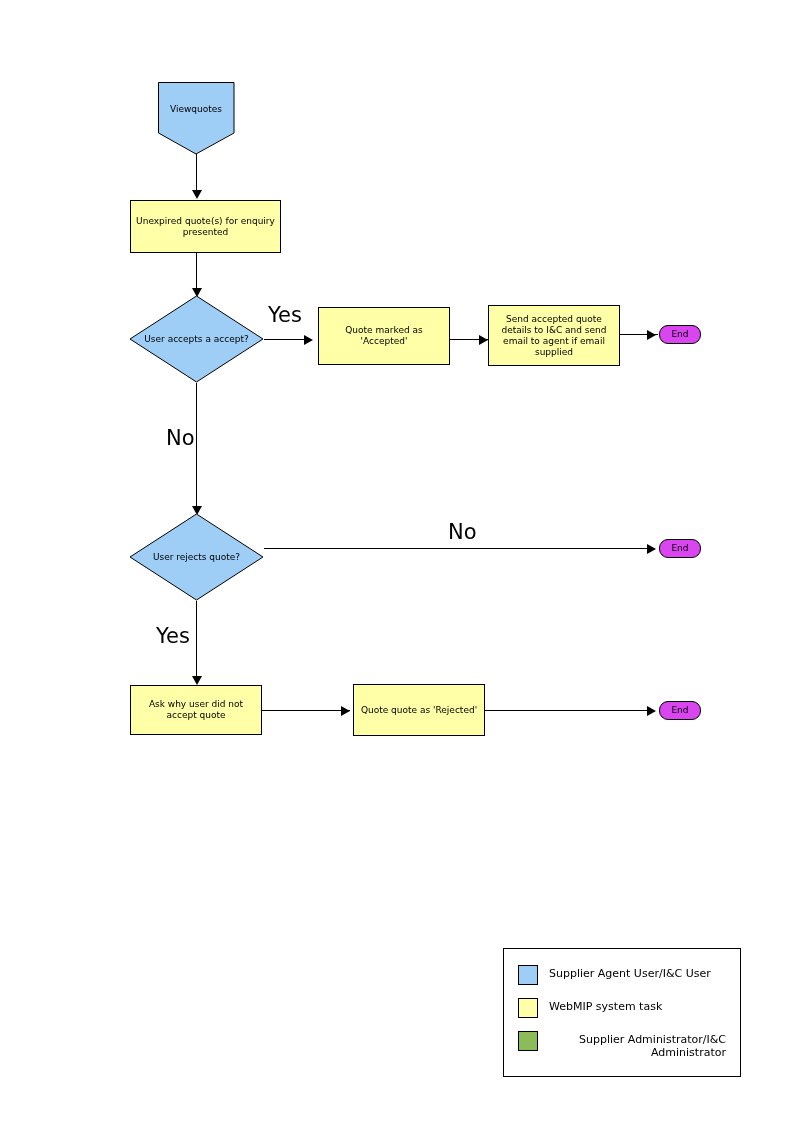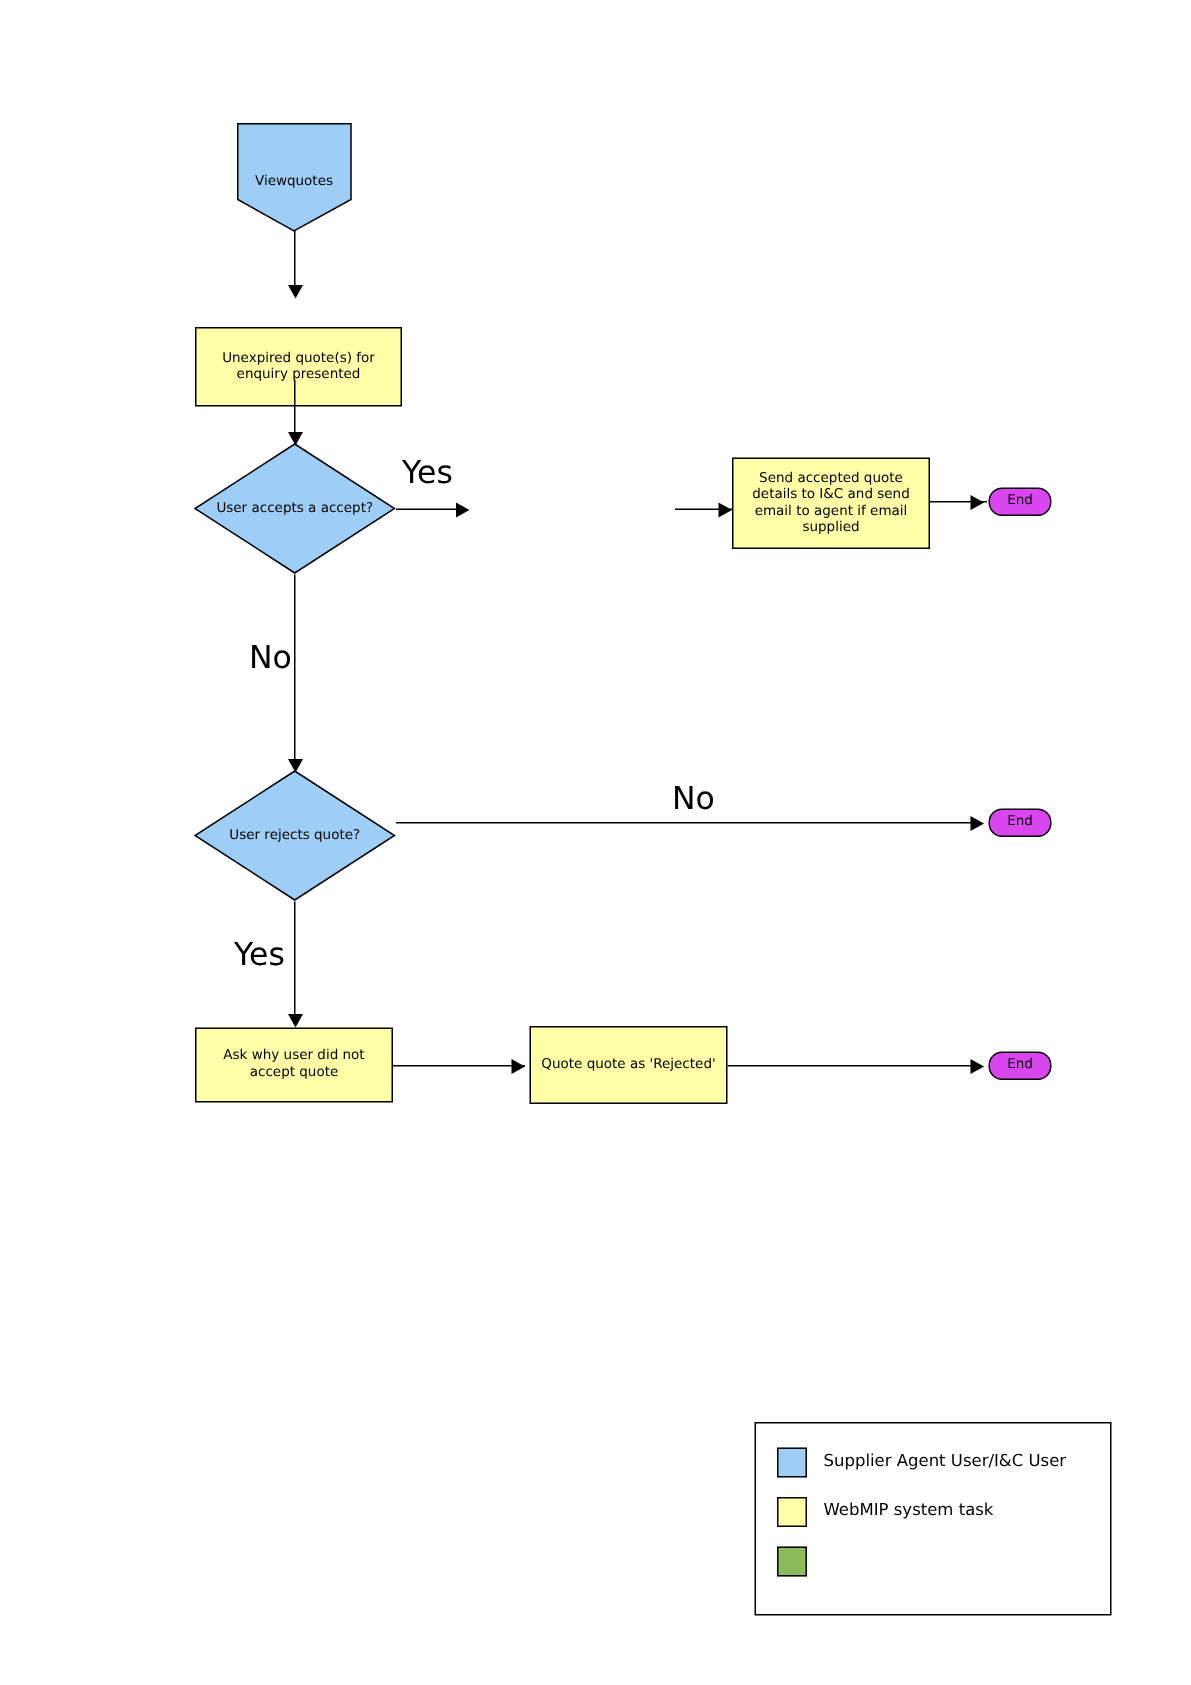--- a/index.html
+++ b/index.html
@@ -34,21 +34,21 @@
     line-height: 11px;
     padding: 2px 4px;
   }
   
   .pentagon {
     background: #9ecdf5;
     font-size: 9px;
     line-height: 11px;
     clip-path: polygon(0% 0%, 100% 0%, 100% 70%, 50% 100%, 0% 70%);
     align-items: flex-start;
-    padding-top: 34px;
+    padding-top: 22px;
   }
   .pentagon-outline {
     position: absolute;
     pointer-events: none;
   }
   
   .diamond-wrap {
     position: absolute;
   }
   .diamond-wrap svg {
@@ -141,38 +141,41 @@
   <div class="node pentagon" style="left:158px; top:82px; width:76px; height:72px;">
     <span>Viewquotes</span>
   </div>
   <svg class="pentagon-outline" style="left:158px; top:82px;" width="77" height="73">
     <polygon points="0.5,0.5 76,0.5 76,51 38,72 0.5,51" fill="none" stroke="#000000" stroke-width="1"></polygon>
   </svg>
 
   <div class="vline" style="left:196px; top:154px; height:40px;"></div>
   <div class="arrow-down" style="left:192px; top:190px;"></div>
 
-  <div class="node process" style="left:130px; top:218px; width:138px; height:53px;">
+  <div class="node process" style="left:130px; top:200px; width:151px; height:53px;">
     <span>Unexpired quote(s) for enquiry presented</span>
   </div>
 
   <div class="vline" style="left:196px; top:253px; height:42px;"></div>
   <div class="arrow-down" style="left:192px; top:288px;"></div>
 
   <div class="diamond-wrap" style="left:129px; top:295px; width:135px; height:88px;">
     <svg width="135" height="88">
       <polygon points="67.5,1 134,44 67.5,87 1,44" fill="#9ecdf5" stroke="#000000" stroke-width="1"></polygon>
     </svg>
     <div class="diamond-label">User accepts a accept?</div>
   </div>
 
   <div class="hline" style="left:264px; top:339px; width:46px;"></div>
   <div class="arrow-right" style="left:304px; top:335px;"></div>
   <div class="edge-label" style="left:268px; top:305px;">Yes</div>
 
+  <div class="node process" style="left:318px; top:307px; width:132px; height:58px;">
+    <span>Quote  marked as 'Accepted'</span>
+  </div>
 
   <div class="hline" style="left:450px; top:339px; width:40px;"></div>
   <div class="arrow-right" style="left:479px; top:335px;"></div>
 
   <div class="node process" style="left:488px; top:305px; width:132px; height:61px;">
     <span>Send accepted quote details to I&amp;C and send email to agent if email supplied</span>
   </div>
 
   <div class="hline" style="left:620px; top:334px; width:38px;"></div>
   <div class="arrow-right" style="left:647px; top:330px;"></div>
@@ -229,17 +232,18 @@
       <span class="legend-text">Supplier Agent User/I&amp;C User</span>
     </div>
 
     <div class="legend-row">
       <span class="swatch" style="background:#ffffa8;"></span>
       <span class="legend-text">WebMIP system task</span>
     </div>
 
     <div class="legend-row">
       <span class="swatch" style="background:#8cbc5a;"></span>
+      <span class="legend-text">Supplier Administrator/I&amp;C Administrator</span>
     </div>
 
   </div>
 
 </div>
 
 </body></html>

